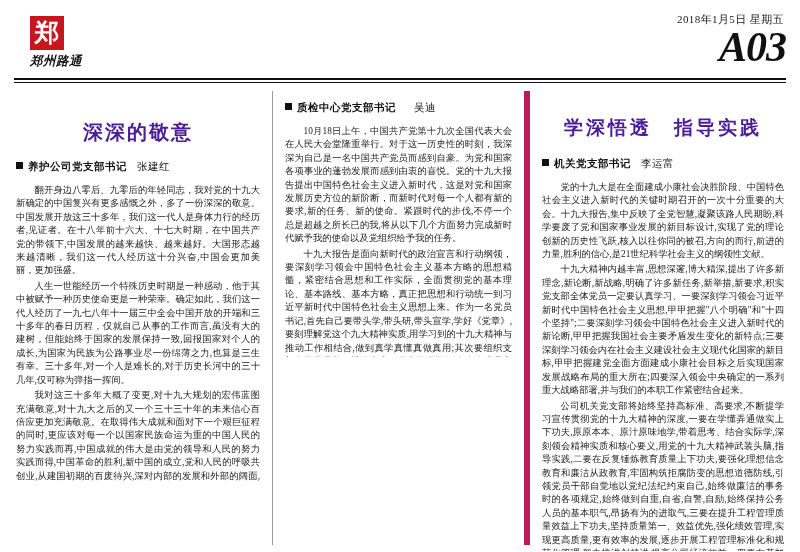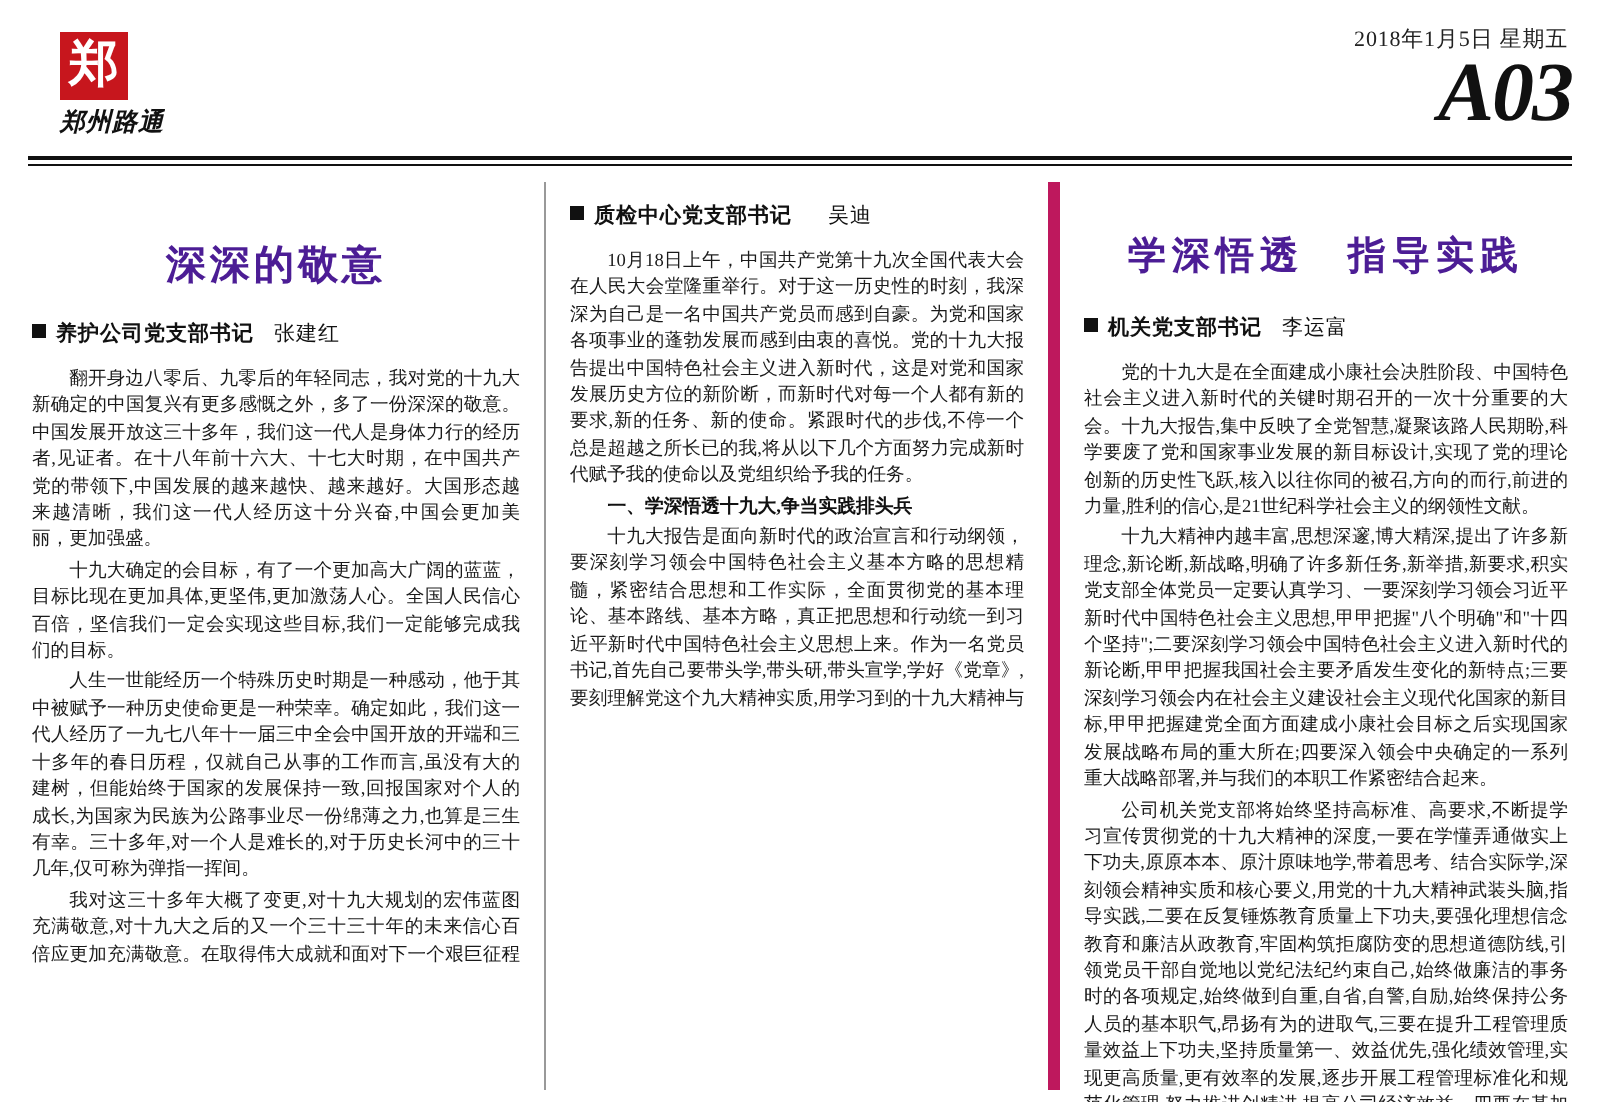--- a/index.html
+++ b/index.html
@@ -217,34 +217,32 @@
 
   <div class="content">
 
     <div class="col col-1">
       <div class="headline h1">深深的敬意</div>
       <div class="byline">
         <span class="mark"></span><span>养护公司党支部书记</span><span class="name">张建红</span>
       </div>
       <div class="col-inner c1-body">
         <p class="para">翻开身边八零后、九零后的年轻同志，我对党的十九大新确定的中国复兴有更多感慨之外，多了一份深深的敬意。中国发展开放这三十多年，我们这一代人是身体力行的经历者,见证者。在十八年前十六大、十七大时期，在中国共产党的带领下,中国发展的越来越快、越来越好。大国形态越来越清晰，我们这一代人经历这十分兴奋,中国会更加美丽，更加强盛。</p>
-        <p class="para">十九大确定的会目标，有了一个更加高大广阔的蓝蓝，目标比现在更加具体,更坚伟,更加激荡人心。全国人民信心百倍，坚信我们一定会实现这些目标,我们一定能够完成我们的目标。</p>
         <p class="para">人生一世能经历一个特殊历史时期是一种感动，他于其中被赋予一种历史使命更是一种荣幸。确定如此，我们这一代人经历了一九七八年十一届三中全会中国开放的开端和三十多年的春日历程，仅就自己从事的工作而言,虽没有大的建树，但能始终于国家的发展保持一致,回报国家对个人的成长,为国家为民族为公路事业尽一份绵薄之力,也算是三生有幸。三十多年,对一个人是难长的,对于历史长河中的三十几年,仅可称为弹指一挥间。</p>
         <p class="para">我对这三十多年大概了变更,对十九大规划的宏伟蓝图充满敬意,对十九大之后的又一个三十三十年的未来信心百倍应更加充满敬意。在取得伟大成就和面对下一个艰巨征程的同时,更应该对每一个以国家民族命运为重的中国人民的努力实践而再,中国成就的伟大是由党的领导和人民的努力实践而得,中国革命的胜利,新中国的成立,党和人民的呼吸共创业,从建国初期的百废待兴,深对内部的发展和外部的阔面,党和人民不屈不挠,筑吾合一,更加激发了国国富民的才志。中国共产党的终坚持执政为民,中国各族人民热爱党、拥护党,排除万难,只为实现中华民族伟大复兴的中国梦。上下同欲者胜,这个姓利已经来到了,更大的胜利即将来到。</p>
 
       </div>
     </div>
 
     <div class="col col-2">
       <div class="byline centered-name">
         <span class="mark"></span><span>质检中心党支部书记</span><span class="name">吴迪</span>
       </div>
       <div class="col-inner c2-body">
         <p class="para">10月18日上午，中国共产党第十九次全国代表大会在人民大会堂隆重举行。对于这一历史性的时刻，我深深为自己是一名中国共产党员而感到自豪。为党和国家各项事业的蓬勃发展而感到由衷的喜悦。党的十九大报告提出中国特色社会主义进入新时代，这是对党和国家发展历史方位的新阶断，而新时代对每一个人都有新的要求,新的任务、新的使命。紧跟时代的步伐,不停一个总是超越之所长已的我,将从以下几个方面努力完成新时代赋予我的使命以及党组织给予我的任务。</p>
-        <p class="subhead">一、学深悟透十九大,争当实践排头兵</p>
         <p class="para">十九大报告是面向新时代的政治宣言和行动纲领，要深刻学习领会中国特色社会主义基本方略的思想精髓，紧密结合思想和工作实际，全面贯彻党的基本理论、基本路线、基本方略，真正把思想和行动统一到习近平新时代中国特色社会主义思想上来。作为一名党员书记,首先自己要带头学,带头研,带头宣学,学好《党章》,要刻理解党这个九大精神实质,用学习到的十九大精神与推动工作相结合,做到真学真懂真做真用;其次要组织支部全体党员学、辩谈本乡、党章整党学,要有多个党员立足岗位,深化学习,在部会精神,把握实践,融会贯通,十九大,学生更思想学习实践,学会当实践排头兵。</p>
       </div>
     </div>
 
     <div class="col col-3">
       <div class="headline h3">学深悟透　指导实践</div>
       <div class="byline">
         <span class="mark"></span><span>机关党支部书记</span><span class="name">李运富</span>
       </div>
       <div class="col-inner c3-body">

